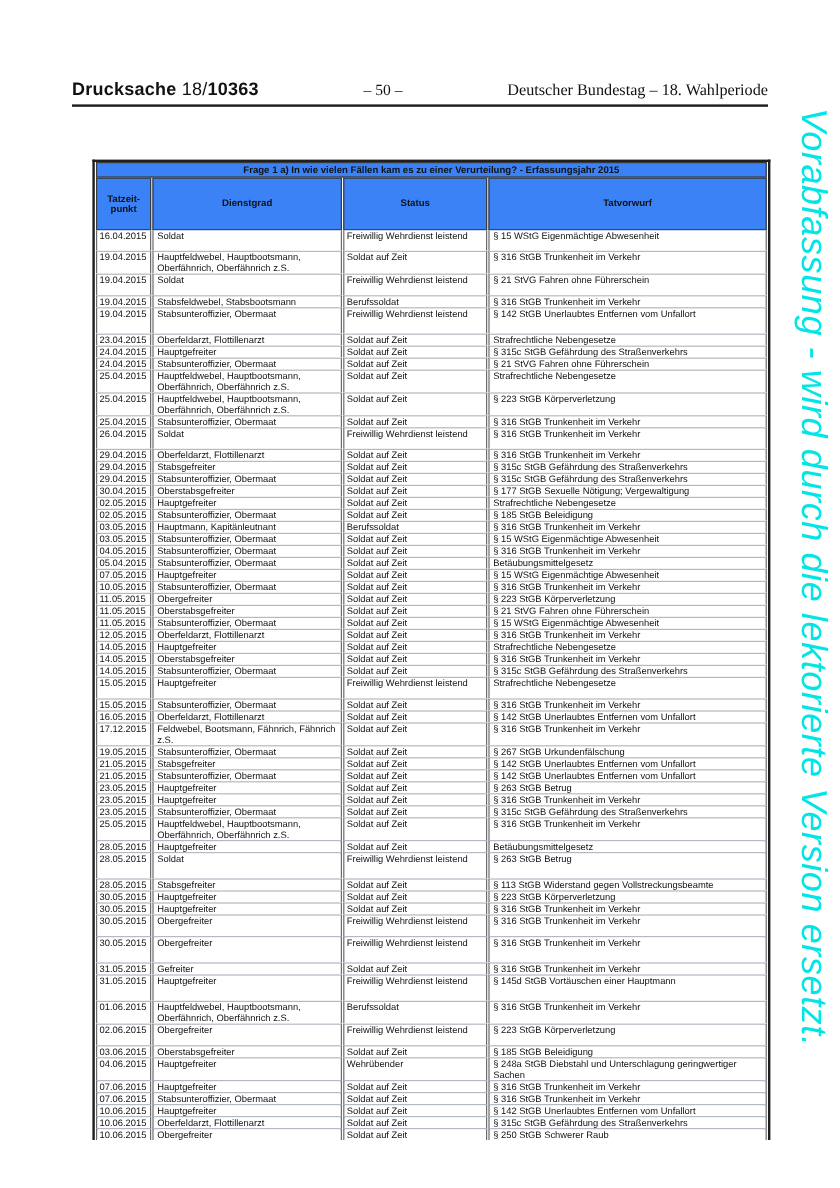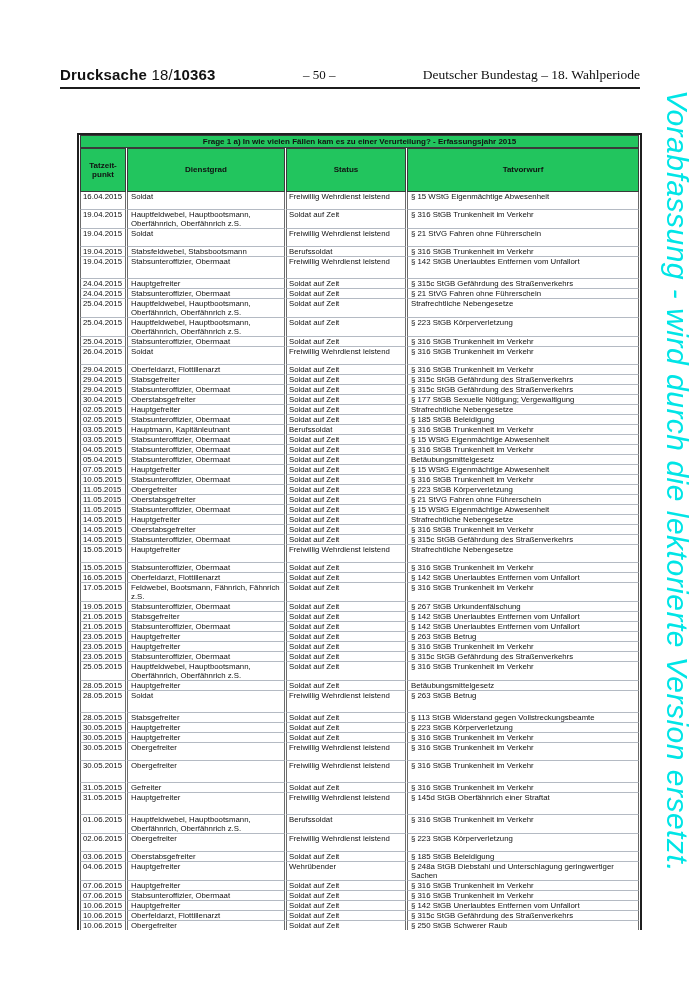--- a/index.html
+++ b/index.html
@@ -30,21 +30,21 @@
     border:2px solid #1f1f1f;border-bottom:none;
     box-sizing:border-box;background:#fff;
   }
   table{
     width:100%;table-layout:fixed;
     border-collapse:separate;border-spacing:1px 0;
     font-size:7.8px;
   }
   col.c-date{width:46px;} col.c-rank{width:158px;} col.c-status{width:120px;}
   th{
-    background:#22c55e;font-weight:bold;text-align:center;
+    background:#3b82f6;font-weight:bold;text-align:center;
     border:1px solid #3a3a3a;vertical-align:middle;
     font-size:8px;line-height:10px;padding:0 2px;
   }
   th.title-cell{line-height:11px;}
   th.wrap-head{white-space:pre-line;line-height:9px;padding:12px 2px;}
   td{
     background:#fff;vertical-align:top;
     line-height:9px;padding:0 3px;
     border-left:1px solid #6b6b6b;border-right:1px solid #6b6b6b;
     border-top:1px solid #b4bac3;
@@ -111,20 +111,26 @@
           <td>Berufssoldat</td>
           <td>§ 316 StGB Trunkenheit im Verkehr</td>
         </tr>
         <tr class="gap-l">
           <td>19.04.2015</td>
           <td>Stabsunteroffizier, Obermaat</td>
           <td>Freiwillig Wehrdienst leistend</td>
           <td>§ 142 StGB Unerlaubtes Entfernen vom Unfallort</td>
         </tr>
         <tr>
+          <td>23.04.2015</td>
+          <td>Oberfeldarzt, Flottillenarzt</td>
+          <td>Soldat auf Zeit</td>
+          <td>Strafrechtliche Nebengesetze</td>
+        </tr>
+        <tr>
           <td>24.04.2015</td>
           <td>Hauptgefreiter</td>
           <td>Soldat auf Zeit</td>
           <td>§ 315c StGB Gefährdung des Straßenverkehrs</td>
         </tr>
         <tr>
           <td>24.04.2015</td>
           <td>Stabsunteroffizier, Obermaat</td>
           <td>Soldat auf Zeit</td>
           <td>§ 21 StVG Fahren ohne Führerschein</td>
@@ -237,20 +243,26 @@
           <td>Soldat auf Zeit</td>
           <td>§ 21 StVG Fahren ohne Führerschein</td>
         </tr>
         <tr>
           <td>11.05.2015</td>
           <td>Stabsunteroffizier, Obermaat</td>
           <td>Soldat auf Zeit</td>
           <td>§ 15 WStG Eigenmächtige Abwesenheit</td>
         </tr>
         <tr>
+          <td>12.05.2015</td>
+          <td>Oberfeldarzt, Flottillenarzt</td>
+          <td>Soldat auf Zeit</td>
+          <td>§ 316 StGB Trunkenheit im Verkehr</td>
+        </tr>
+        <tr>
           <td>14.05.2015</td>
           <td>Hauptgefreiter</td>
           <td>Soldat auf Zeit</td>
           <td>Strafrechtliche Nebengesetze</td>
         </tr>
         <tr>
           <td>14.05.2015</td>
           <td>Oberstabsgefreiter</td>
           <td>Soldat auf Zeit</td>
           <td>§ 316 StGB Trunkenheit im Verkehr</td>
@@ -273,21 +285,21 @@
           <td>Soldat auf Zeit</td>
           <td>§ 316 StGB Trunkenheit im Verkehr</td>
         </tr>
         <tr>
           <td>16.05.2015</td>
           <td>Oberfeldarzt, Flottillenarzt</td>
           <td>Soldat auf Zeit</td>
           <td>§ 142 StGB Unerlaubtes Entfernen vom Unfallort</td>
         </tr>
         <tr>
-          <td>17.05.2015</td>
+          <td>17.12.2015</td>
           <td>Feldwebel, Bootsmann, Fähnrich, Fähnrich z.S.</td>
           <td>Soldat auf Zeit</td>
           <td>§ 316 StGB Trunkenheit im Verkehr</td>
         </tr>
         <tr>
           <td>19.05.2015</td>
           <td>Stabsunteroffizier, Obermaat</td>
           <td>Soldat auf Zeit</td>
           <td>§ 267 StGB Urkundenfälschung</td>
         </tr>
@@ -372,21 +384,21 @@
         <tr>
           <td>31.05.2015</td>
           <td>Gefreiter</td>
           <td>Soldat auf Zeit</td>
           <td>§ 316 StGB Trunkenheit im Verkehr</td>
         </tr>
         <tr class="gap-l">
           <td>31.05.2015</td>
           <td>Hauptgefreiter</td>
           <td>Freiwillig Wehrdienst leistend</td>
-          <td>§ 145d StGB Oberfähnrich einer Straftat</td>
+          <td>§ 145d StGB Vortäuschen einer Hauptmann</td>
         </tr>
         <tr>
           <td>01.06.2015</td>
           <td>Hauptfeldwebel, Hauptbootsmann, Oberfähnrich, Oberfähnrich z.S.</td>
           <td>Berufssoldat</td>
           <td>§ 316 StGB Trunkenheit im Verkehr</td>
         </tr>
         <tr class="gap-s">
           <td>02.06.2015</td>
           <td>Obergefreiter</td>

